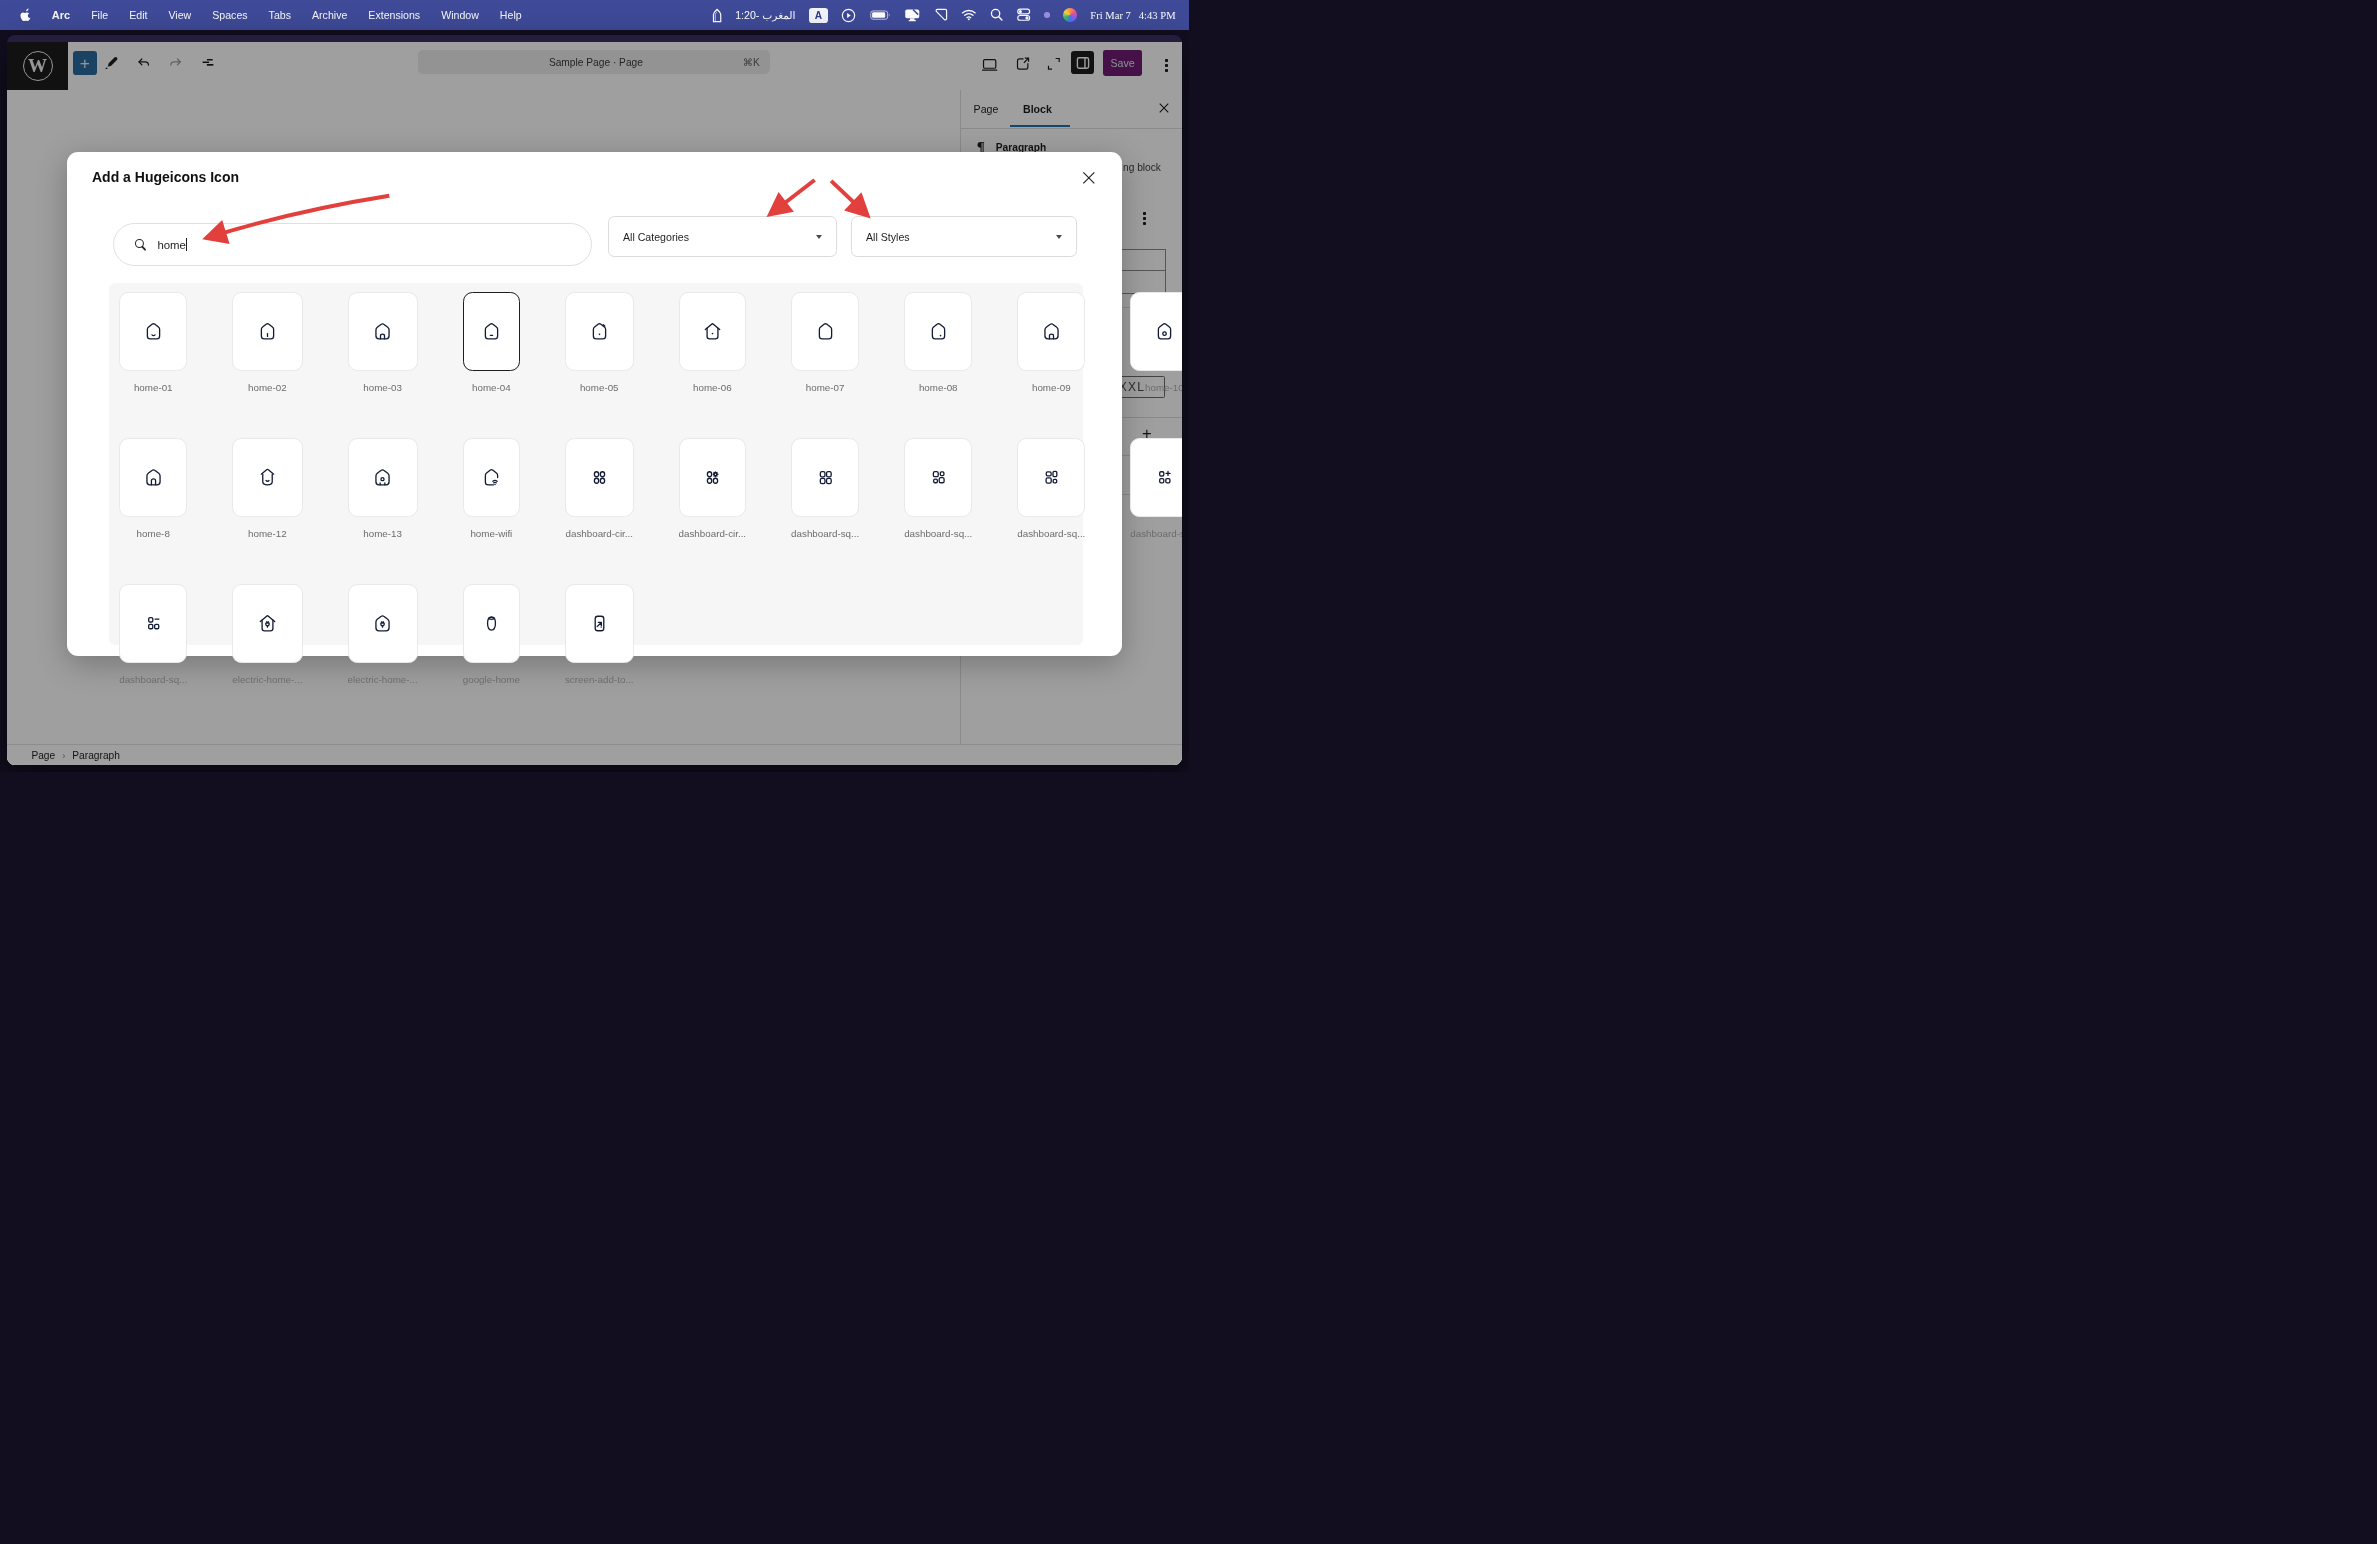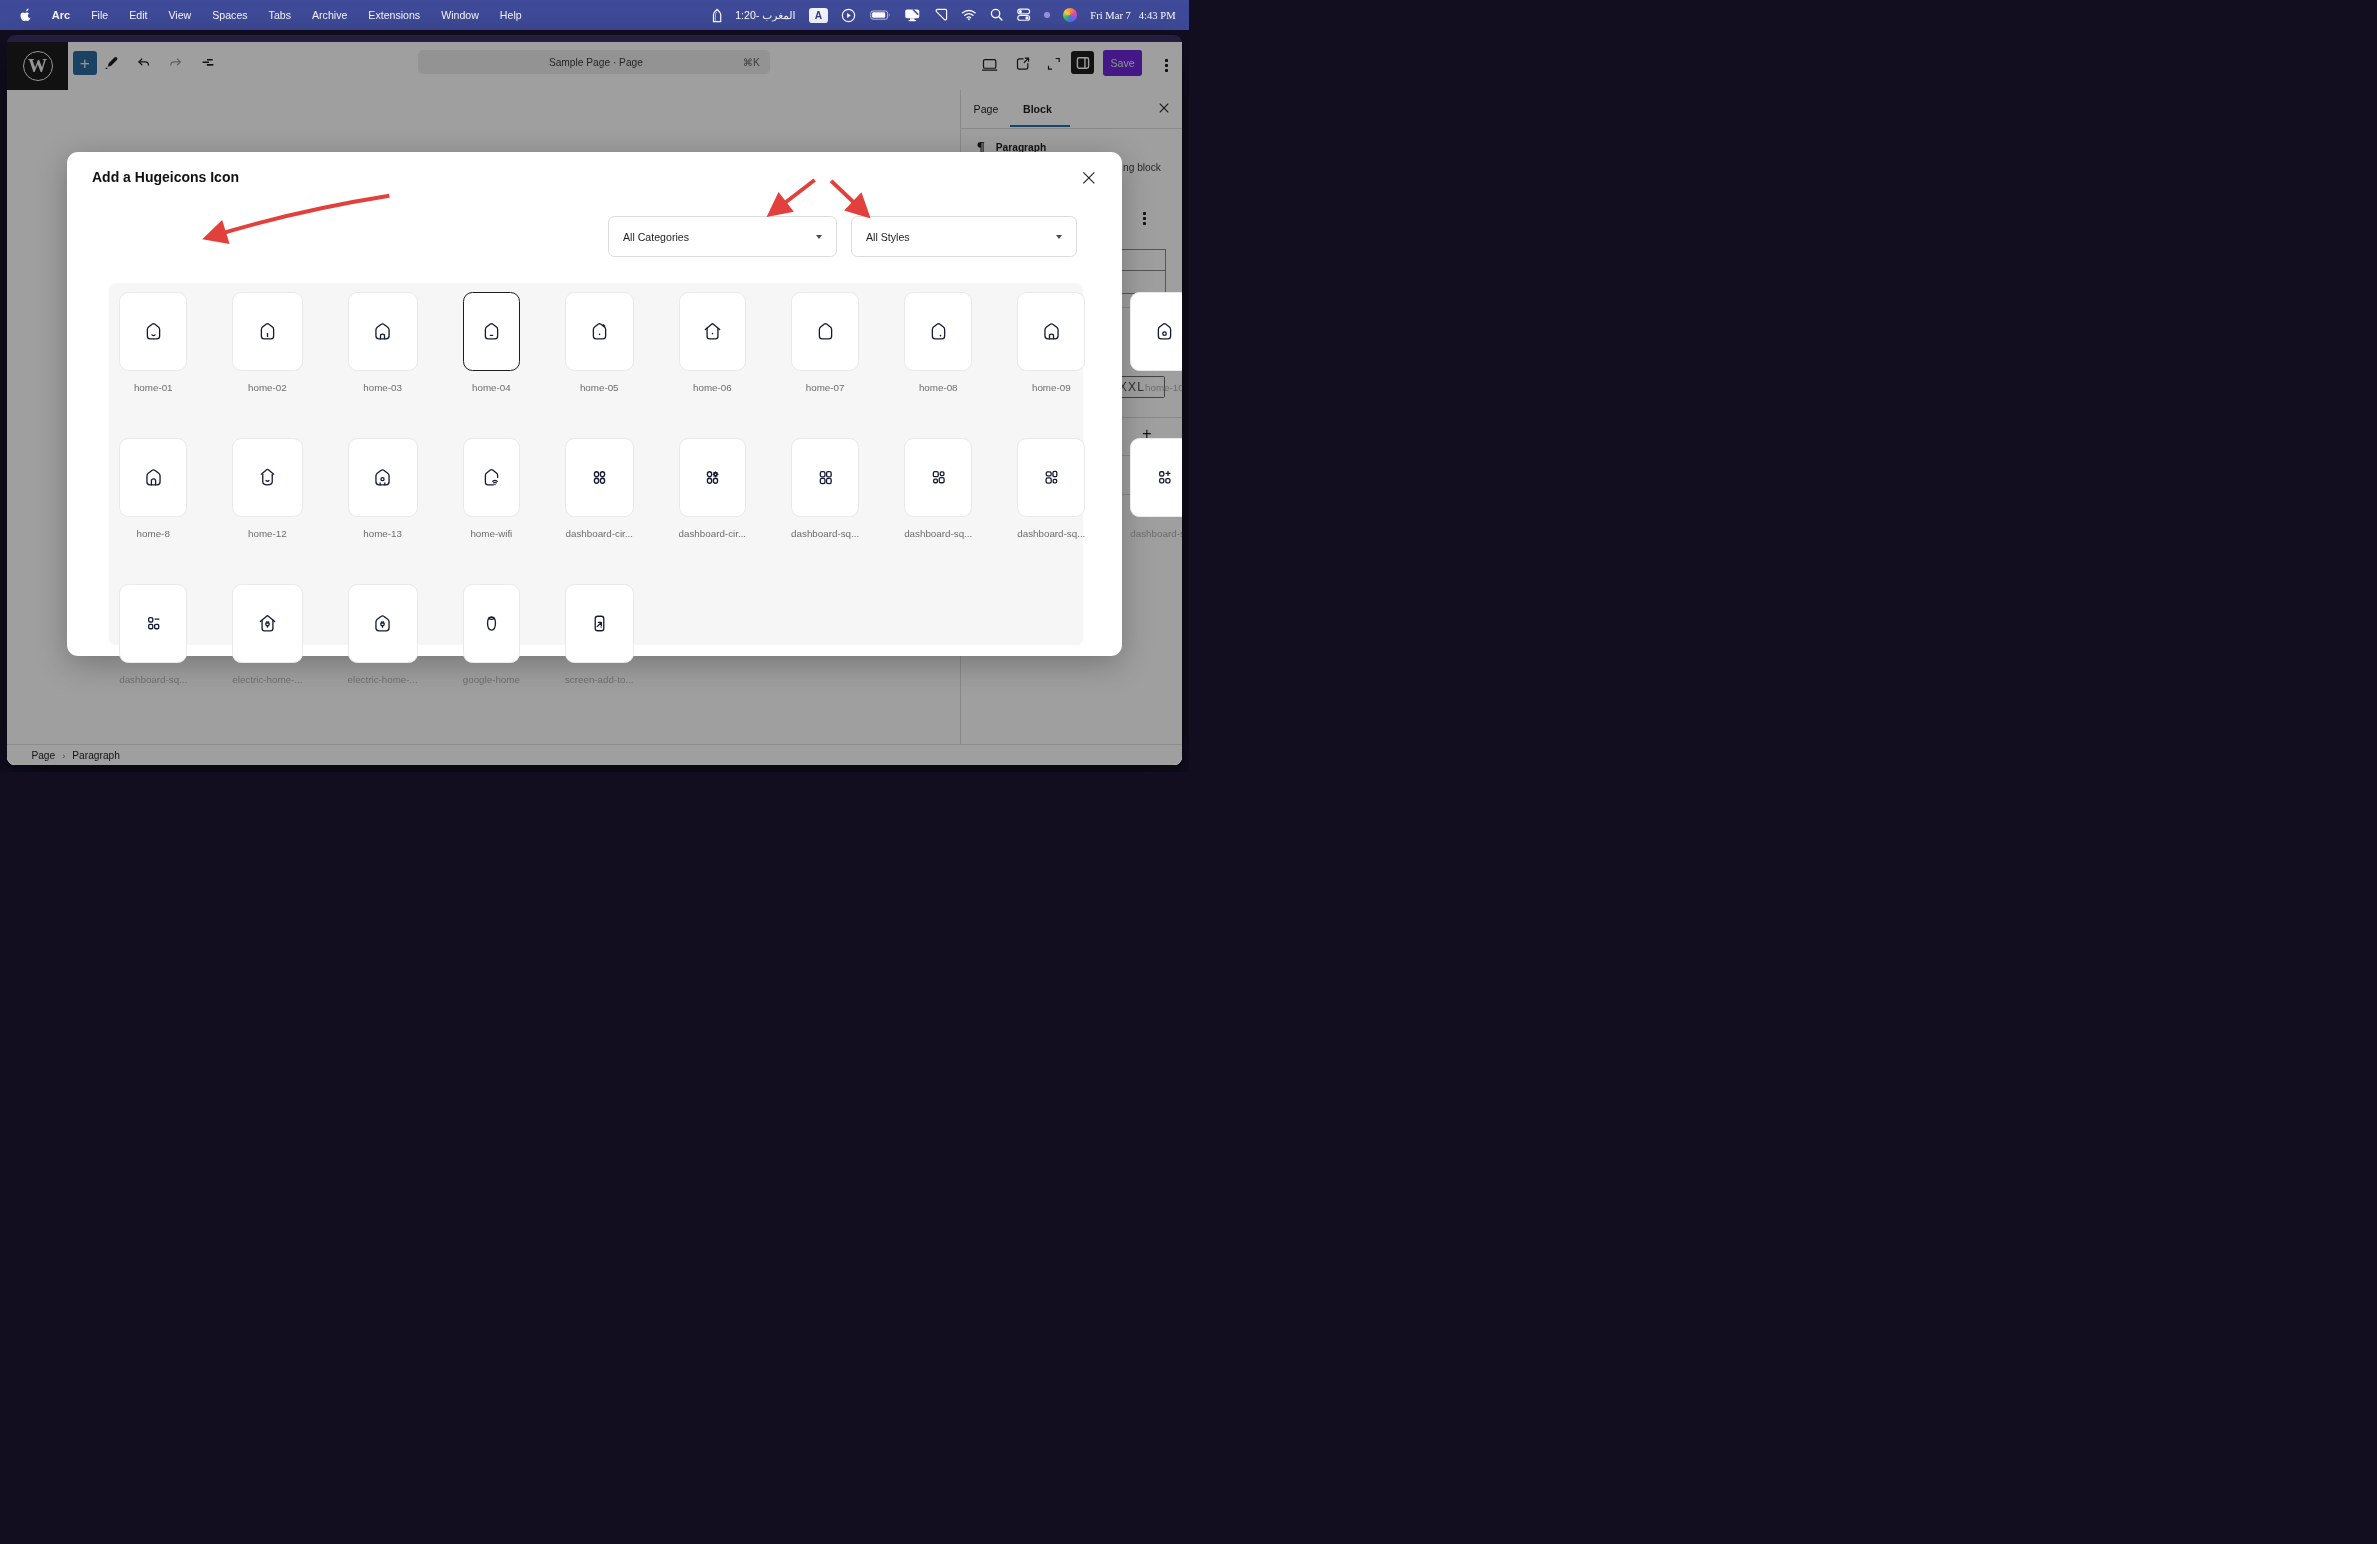--- a/index.html
+++ b/index.html
@@ -228,21 +228,21 @@
               <path d="M13.5 3.5H18.5V8.5"></path>
               <path d="M8.5 18.5H3.5V13.5"></path>
             </svg>
         </div>
         <div class="btn-toggle">
           <svg width="14" height="14" viewBox="0 0 20 20">
               <rect x="2" y="2.5" width="16" height="15" rx="2.5" fill="none" stroke="#fff" stroke-width="2"></rect>
               <path d="M12.8 3v14" stroke="#fff" stroke-width="2"></path>
             </svg>
         </div>
-        <div class="btn-save" style="background: #6d28d9;">Save</div>
+        <div class="btn-save" style="background: #701a75;">Save</div>
         <div class="tool" style="left:1150px;top:14px">
           <div class="kebab">
               <i></i>
               <i></i>
               <i></i>
             </div>
         </div>
       </div>
 
       <div class="canvas">
@@ -311,20 +311,28 @@
 
       <div class="dim"></div>
     </div>
 
     <div class="modal">
       <div class="modal-title">Add a Hugeicons Icon</div>
       <div class="modal-x">
         <svg width="15.7" height="15.7" viewBox="0 0 20 20" stroke="#1e1e1e" stroke-width="1.4">
             <path d="M3 3 17 17M17 3 3 17"></path>
           </svg>
+      </div>
+      <div class="search-pill">
+        <svg width="15" height="15" viewBox="0 0 20 20">
+            <circle cx="8.6" cy="8.6" r="5.3" fill="none" stroke="#2a2a2a" stroke-width="1.4"></circle>
+            <path d="M12.6 13.2 16 16.8" stroke="#2a2a2a" stroke-width="2.6" stroke-linecap="round"></path>
+          </svg>
+        <span class="q">home</span>
+          <span class="caret"></span>
       </div>
       <div class="dd dd1">
         <span>All Categories</span>
         <span class="tri"></span>
       </div>
       <div class="dd dd2">
         <span>All Styles</span>
         <span class="tri"></span>
       </div>
       <div class="panel">

